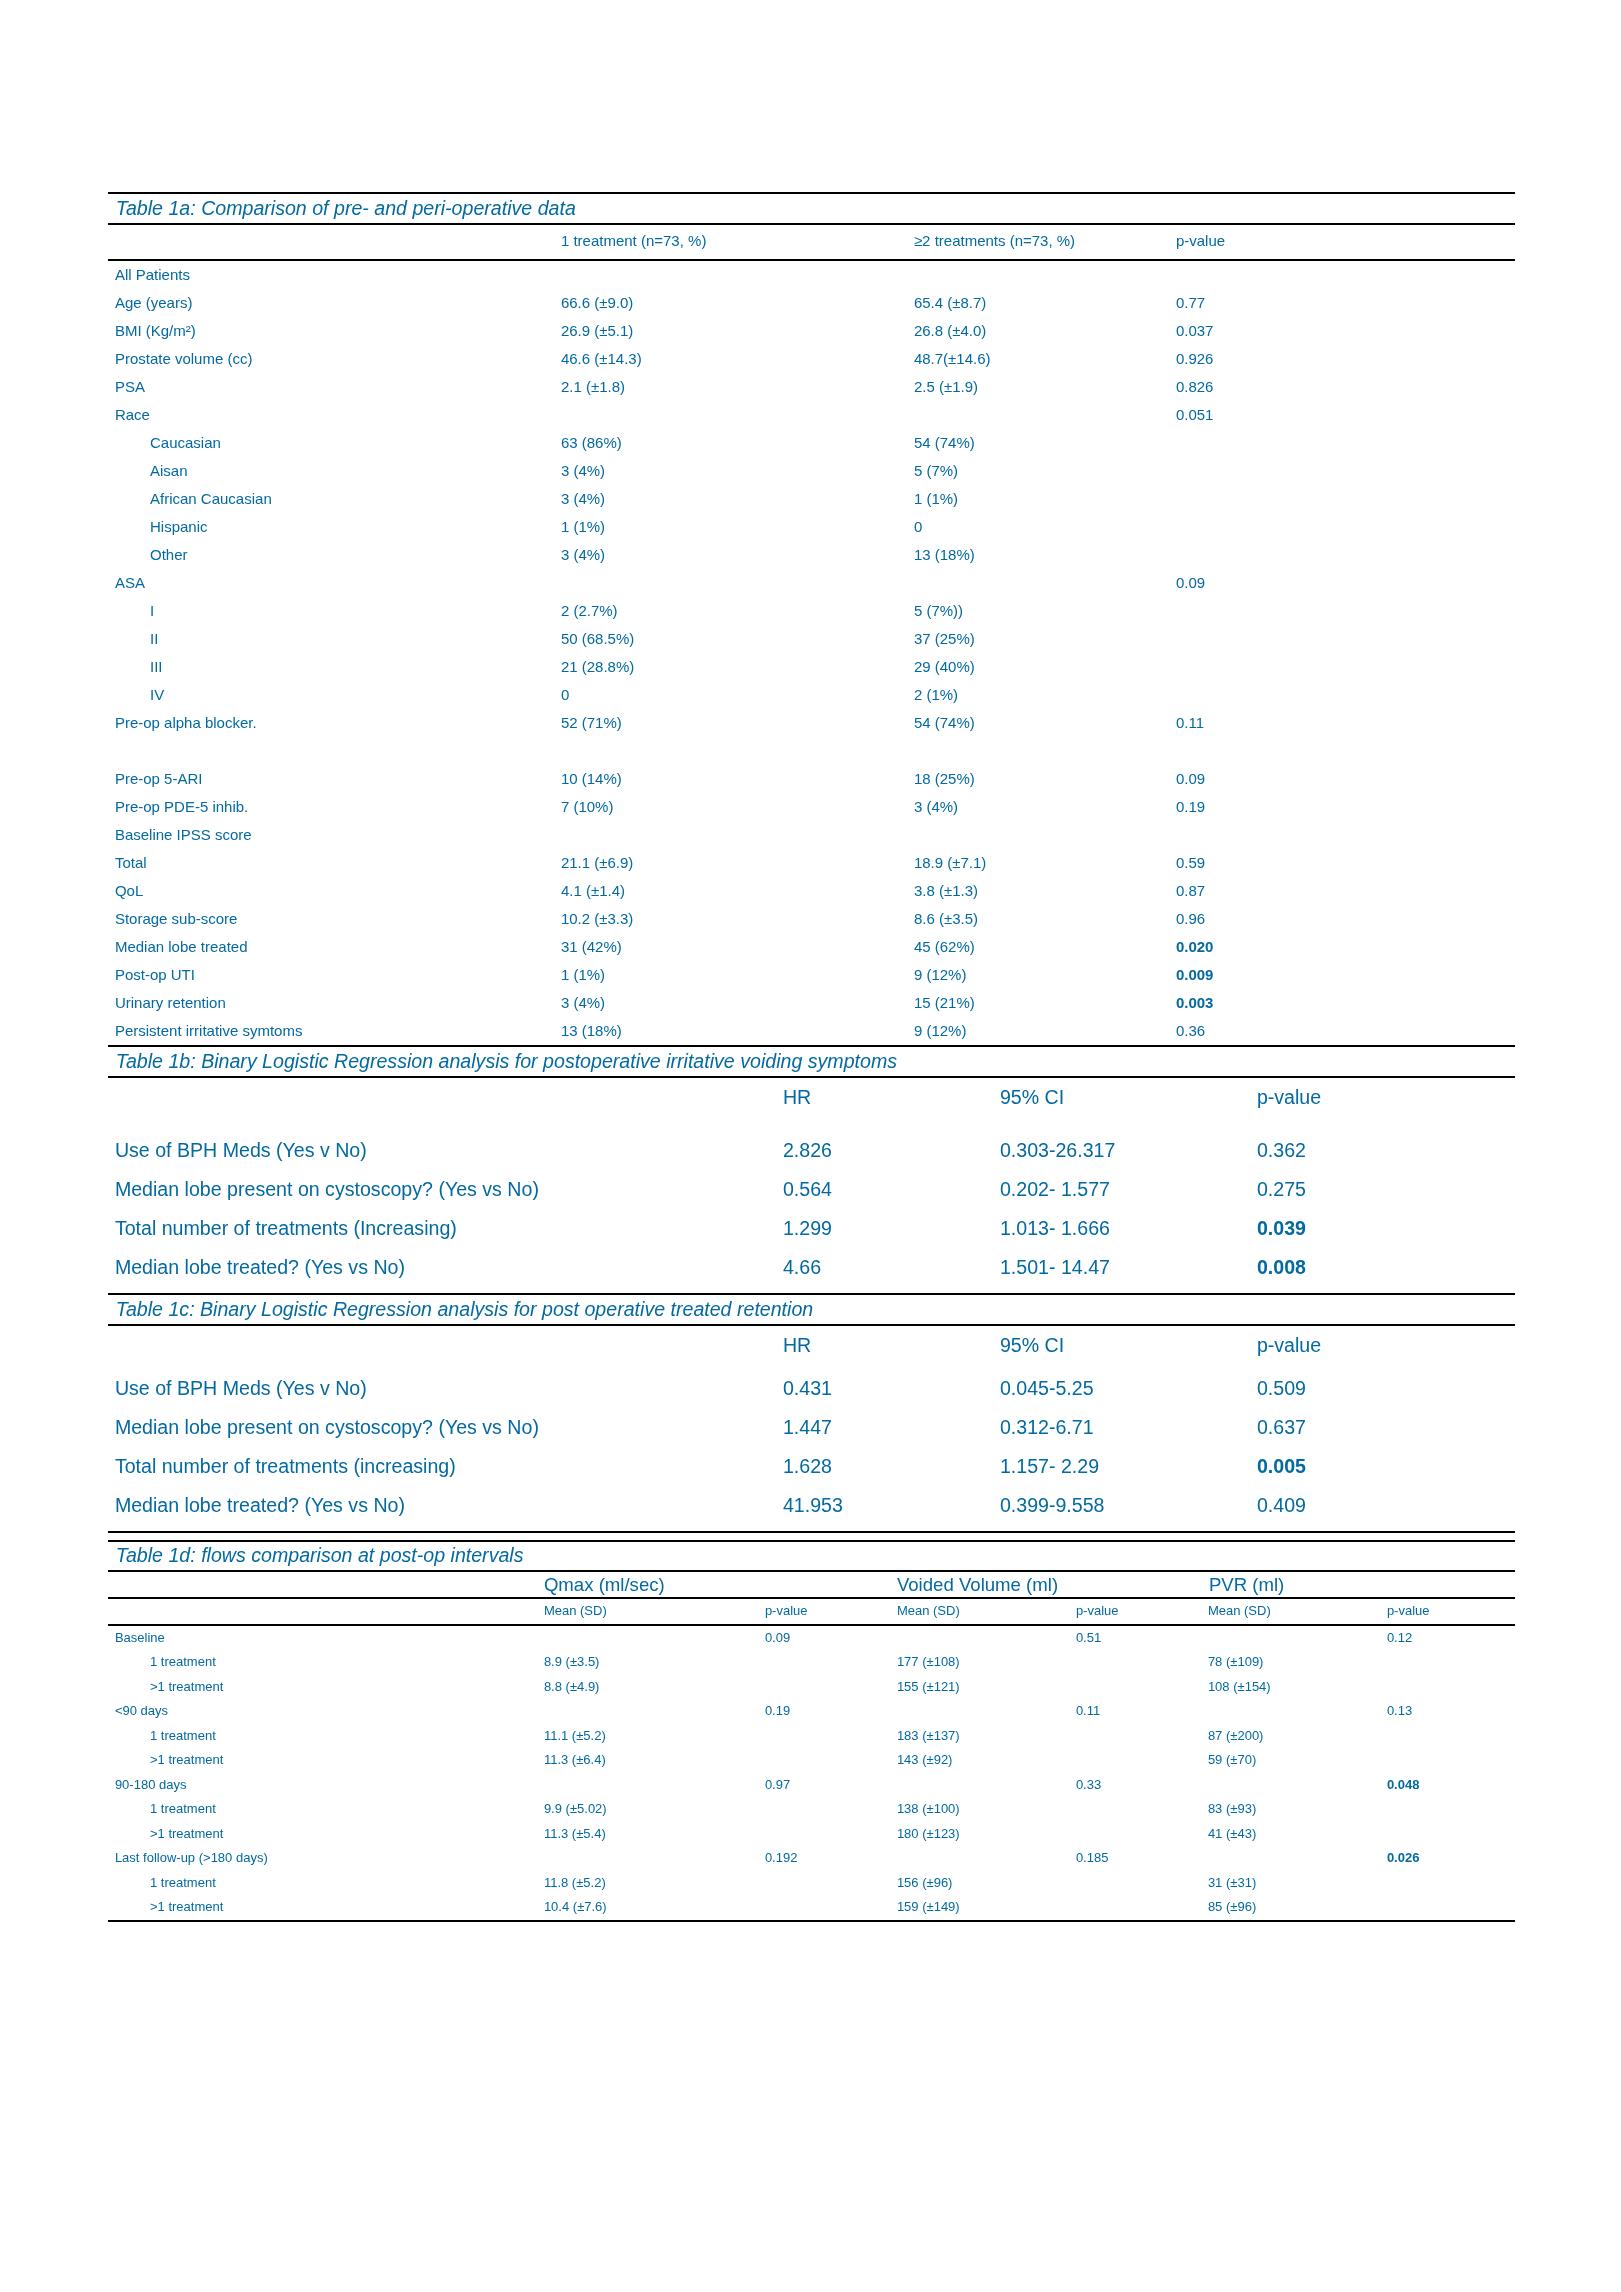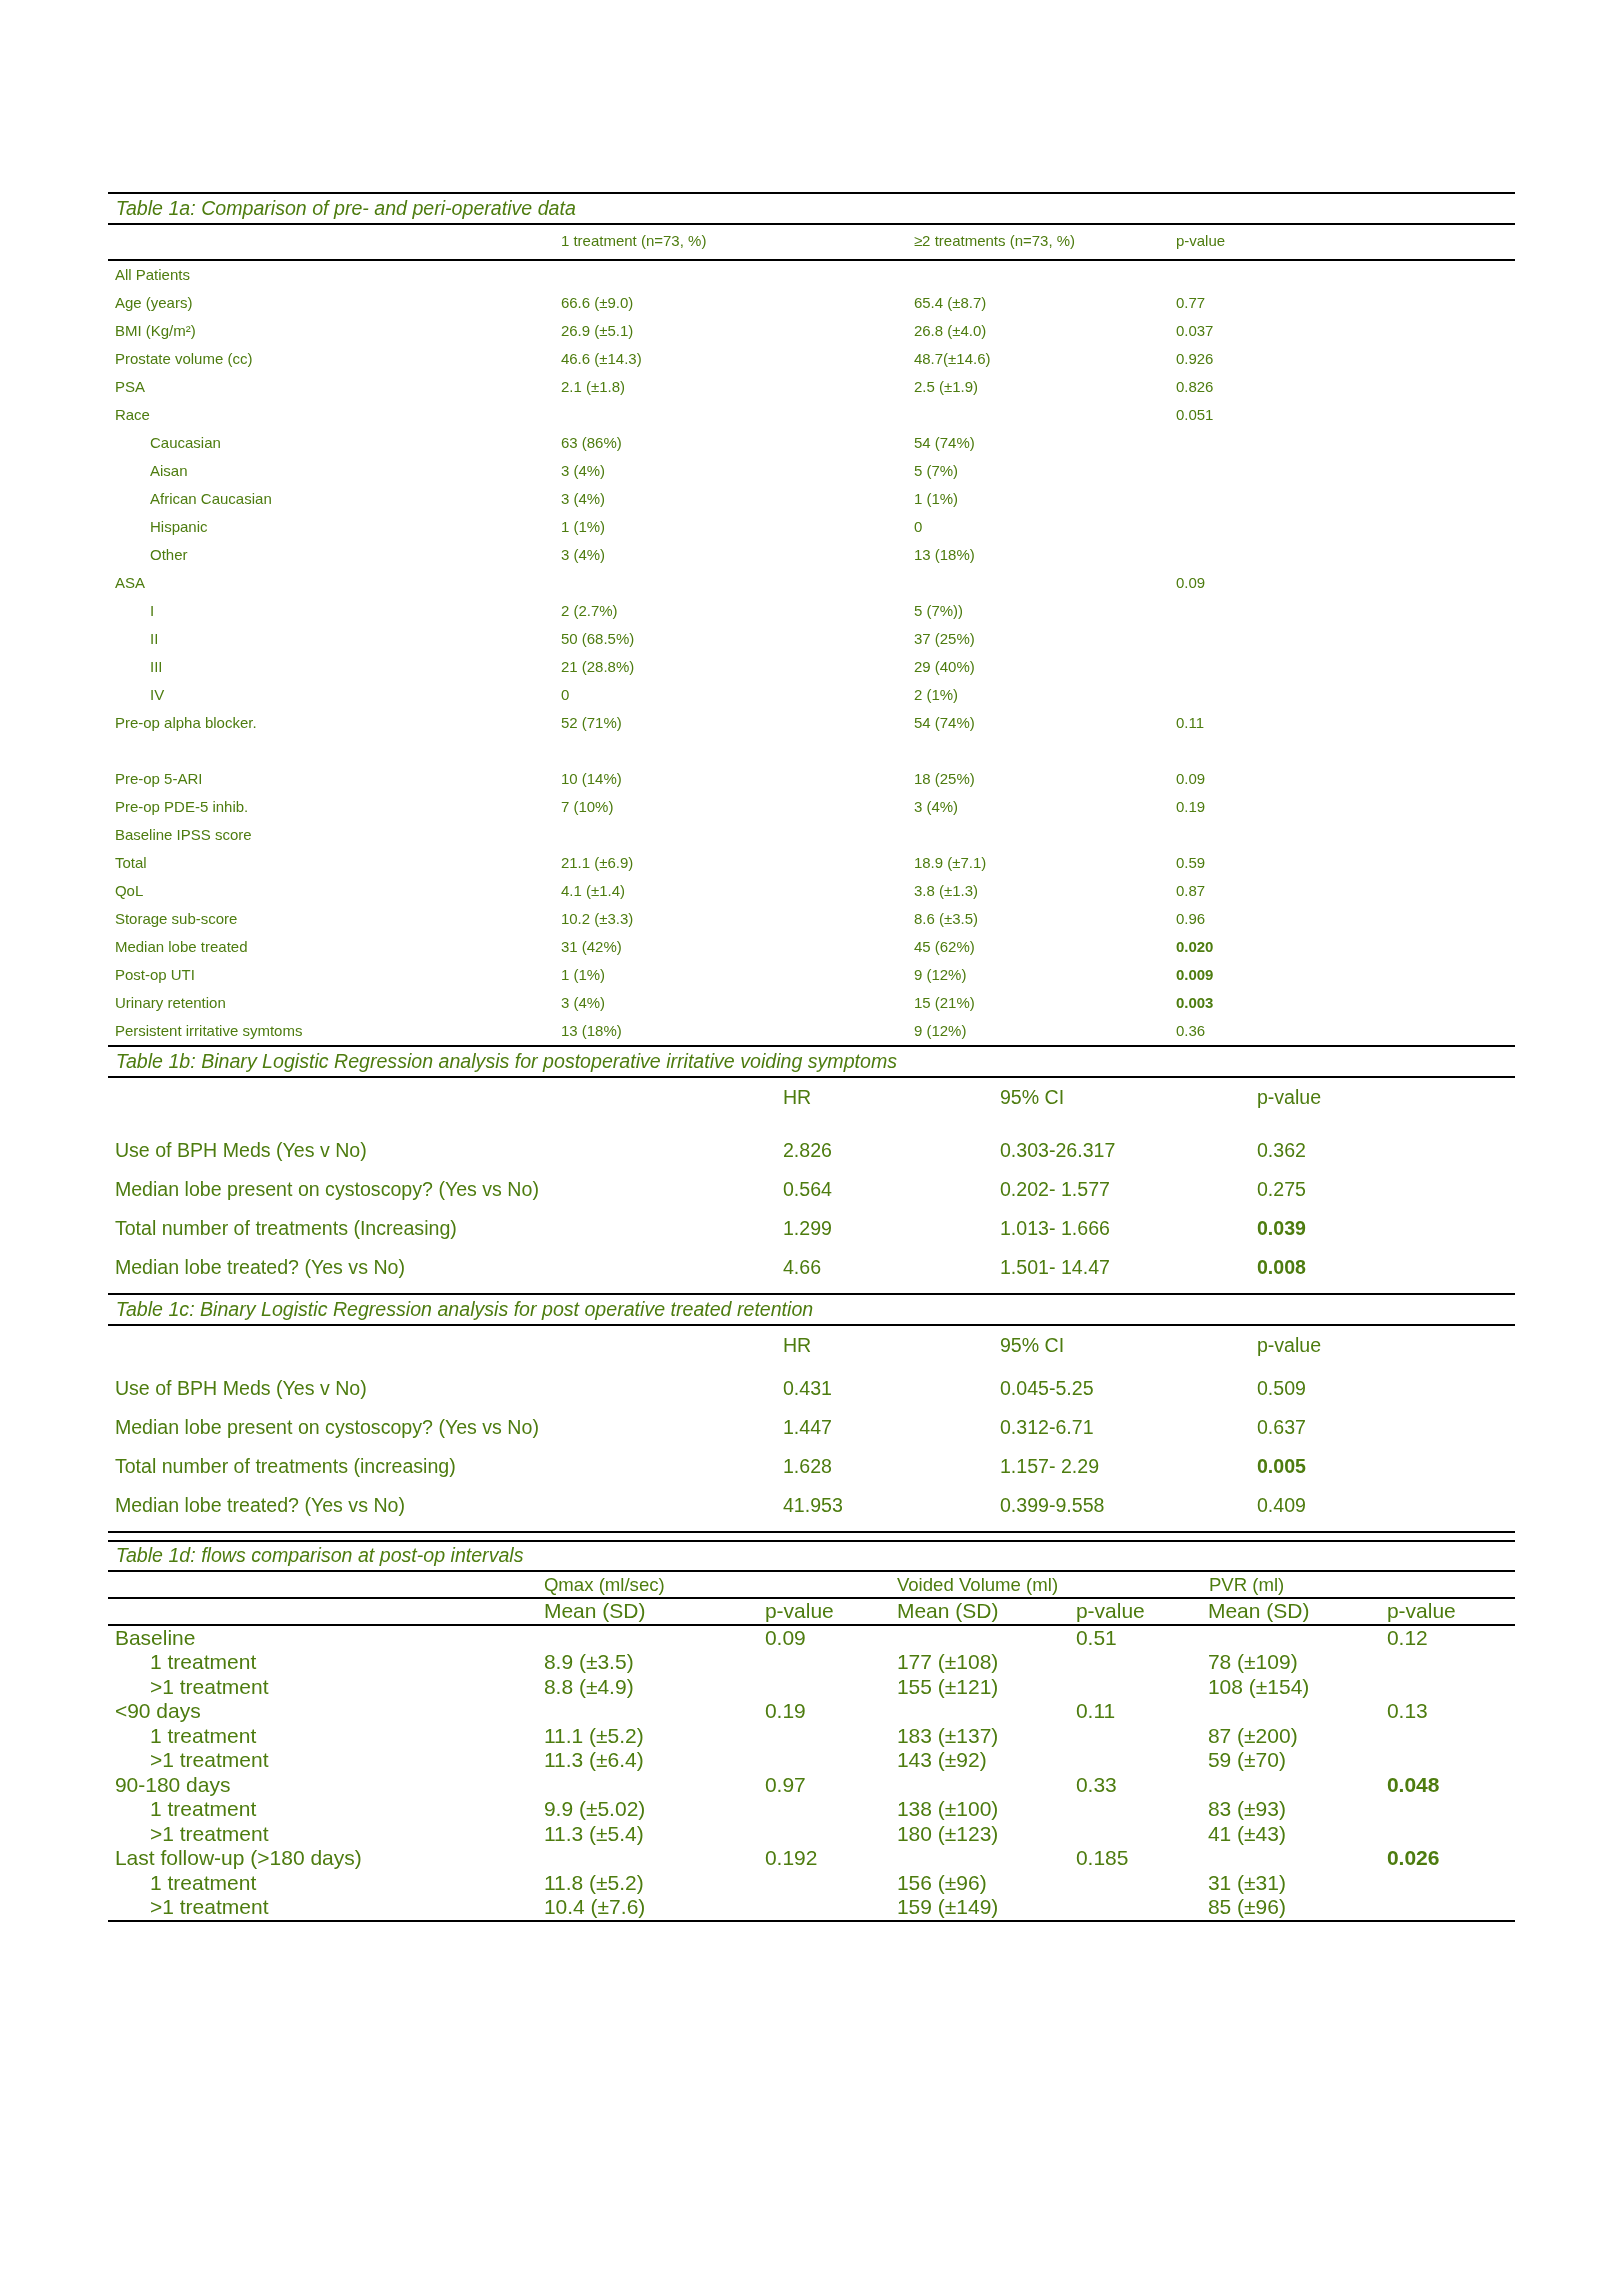--- a/index.html
+++ b/index.html
@@ -2,21 +2,21 @@
 <html><head>
 <meta charset="utf-8">
 <style>
   html,body{margin:0;padding:0;background:#888;}
   .page{
     position:relative;
     width:1621px;height:2293px;
     background:#ffffff;
     margin:0 auto;
     font-family:"Liberation Sans","DejaVu Sans",sans-serif;
-    color:#4d7c0f;
+    color:#0369a1;
     overflow:hidden;
   }
   .content{position:absolute;left:108px;top:192px;width:1407px;}
 
   .rule{height:0;border-top:2px solid #000;}
   .rule.thick{border-top-width:2.9px;}
   .gap8{height:7.8px;}
 
   .caption{
     font-style:italic;
@@ -35,21 +35,21 @@
   .spacer{height:28px;}
 
   
   .tb-row{display:grid;grid-template-columns:668px 217px 257px 1fr;font-size:19.6px;line-height:39px;}
   .tb-row>div{padding-left:6.9px;white-space:nowrap;}
   .tb-header{line-height:39px;}
   .tb-body-b{margin-top:13.7px;padding-bottom:5.9px;}
   .tb-body-c{margin-top:3.9px;padding-bottom:5.9px;}
 
   
-  .t1d-row{display:grid;grid-template-columns:429px 221px 132px 179px 132px 179px 1fr;font-size:21px;line-height:24.5px;}
+  .t1d-row{display:grid;grid-template-columns:429px 221px 132px 179px 132px 179px 1fr;font-size:13px;line-height:24.5px;}
   .t1d-row>div{padding-left:6.9px;white-space:nowrap;}
   .t1d-group{display:grid;grid-template-columns:429px 353px 312px 1fr;font-size:18.6px;line-height:25.5px;}
   .t1d-group>div{padding-left:6.9px;white-space:nowrap;}
   .t1d-caption{line-height:27.4px;}
 
   .indent{padding-left:42px !important;}
   .italic{}
   .bold{font-weight:bold;}
 </style>
 </head>

